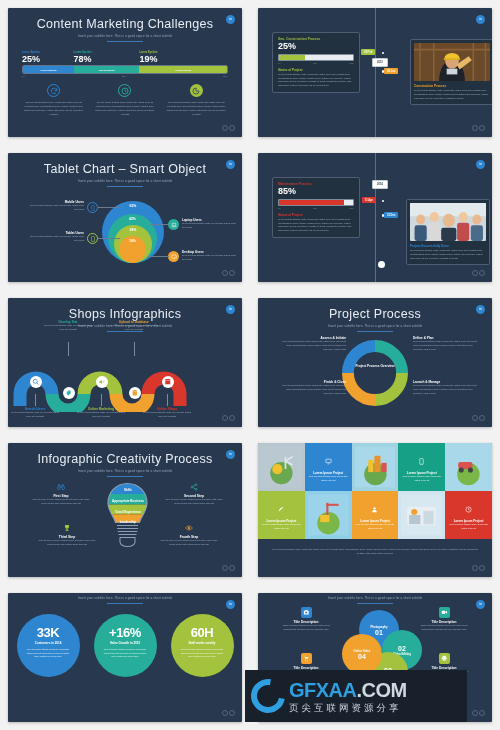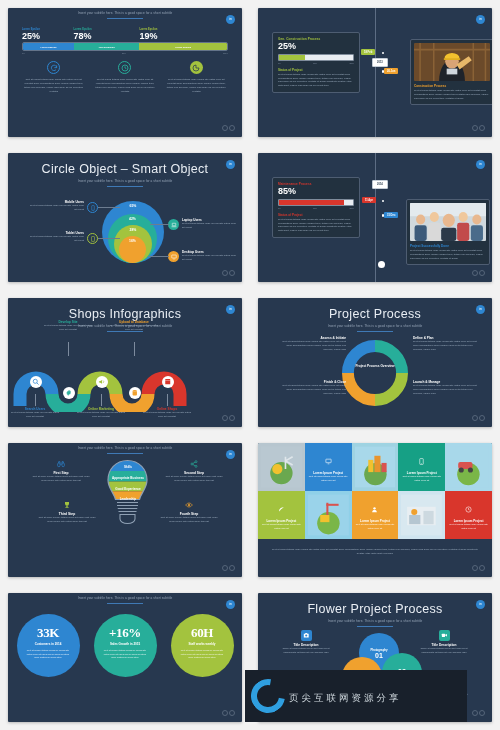--- a/index.html
+++ b/index.html
@@ -106,40 +106,41 @@
   .fl-pet .nm { font-size:2.8px; font-weight:bold; color:#fff; }
   .fl-pet .nu { font-size:7px; font-weight:bold; color:#fff; }
   .fl-lbl { position:absolute; width:60px; text-align:center; }
   .fl-lbl .h { font-size:3.2px; font-weight:bold; color:#fff; margin-top:2px; }
   .fl-ico { width:11px; height:11px; border-radius:2px; margin:0 auto; display:flex; align-items:center; justify-content:center; }
   .fl-ico svg { width:6.5px; height:6.5px; }
 
   
   .facts { display:flex; justify-content:center; gap:14px; margin-top:10px; }
   .fact { width:63px; height:63px; border-radius:50%; text-align:center; padding-top:11px; }
-  .fact .n { font-size:13px; font-weight:bold; color:#fff; letter-spacing:-.4px;font-family:Liberation Serif, serif; }
+  .fact .n { font-size:13px; font-weight:bold; color:#fff; letter-spacing:-.4px; }
   .fact .s { font-size:3px; font-weight:bold; color:#fff; margin-top:1px; }
   .fact .t { font-size:2.3px; color:rgba(255,255,255,.85); line-height:1.55; padding:3px 9px 0; }
 
   
   .wm { position:absolute; left:245px; top:670px; width:222px; height:52px; background:#18202b; display:flex; align-items:center; gap:4px; padding-left:6px; z-index:30; }
   .wm-g { width:34px; height:34px; border-radius:50%; border:6px solid #2f9fe0; border-right-color:transparent; position:relative; transform:rotate(-35deg); }
   .wm-txt { line-height:1; }
   .wm-txt .a { font-size:20px; font-weight:bold; color:#2f9fe0; letter-spacing:-.5px; }
   .wm-txt .a em { font-style:normal; color:#cfd8de; }
   .wm-txt .b { font-size:9.5px; color:#cfd8de; letter-spacing:3px; margin-top:3px; }
 </style>
 </head>
 <body>
 
 <div class="grid">
 
   <div class="cell">
   <div class="slide">
     <div class="badge">in</div>
+    <div class="title">Content Marketing Challenges</div>
     <div class="subtitle">Insert your subtitle here. This is a good space for a short subtitle</div>
     <div class="rule"></div>
 
     <div class="s1-stats">
       <div class="s1-stat" style="width:25%">
         <div class="lbl" style="color:#2e86d1">Lorem Epsilon</div>
         <div class="pct">25%</div>
       </div>
       <div class="s1-stat" style="width:32%">
         <div class="lbl" style="color:#27ae9a">Lorem Epsilon</div>
@@ -248,21 +249,21 @@
     <div class="dots">
           <i></i>
           <i></i>
         </div>
   </div>
   </div>
 
   <div class="cell">
   <div class="slide">
     <div class="badge">in</div>
-    <div class="title">Circle Object – Smart Object</div>
+    <div class="title">Tablet Chart – Smart Object</div>
     <div class="subtitle">Insert your subtitle here. This is a good space for a short subtitle</div>
     <div class="rule"></div>
 
     <div class="cc-wrap">
       <div class="cc-circle" style="width:62px;height:62px;left:94px;top:12px;background:#2e86d1">
         <span>65%</span>
       </div>
       <div class="cc-circle" style="width:49px;height:49px;left:100px;top:25px;background:#27ae9a">
         <span>42%</span>
       </div>
@@ -511,20 +512,21 @@
     <div class="dots">
           <i></i>
           <i></i>
         </div>
   </div>
   </div>
 
   <div class="cell">
   <div class="slide">
     <div class="badge">in</div>
+    <div class="title">Infographic Creativity Process</div>
     <div class="subtitle">Insert your subtitle here. This is a good space for a short subtitle</div>
     <div class="rule"></div>
 
     <div class="bulb-wrap">
       <svg viewBox="0 0 60 90" style="position:absolute;left:97px;top:4px;width:45px;height:68px">
         <defs>
           <clipPath id="bulbclip">
                 <path d="M30 3 C14 3 4 15 4 29 C4 40 12 46 14 55 L46 55 C48 46 56 40 56 29 C56 15 46 3 30 3 Z"></path>
               </clipPath>
         </defs>
@@ -725,21 +727,20 @@
     <div class="dots">
           <i></i>
           <i></i>
         </div>
   </div>
   </div>
 
   <div class="cell">
   <div class="slide">
     <div class="badge">in</div>
-    <div class="title">Flower Project Process</div>
     <div class="subtitle">Insert your subtitle here. This is a good space for a short subtitle</div>
     <div class="rule"></div>
 
     <div class="fl-wrap">
       <div class="fl-pet" style="width:40px;height:40px;left:101px;top:6px;background:#2e86d1">
         <div class="nm">Photography</div>
         <div class="nu">01</div>
       </div>
       <div class="fl-pet" style="width:40px;height:40px;left:124px;top:26px;background:#27ae9a">
         <div class="nu">02</div>
@@ -802,15 +803,16 @@
           <i></i>
         </div>
   </div>
   </div>
 
 </div>
 
 <div class="wm">
   <div class="wm-g"></div>
   <div class="wm-txt">
+    <div class="a"><span>GFXAA</span><em>.COM</em></div>
     <div class="b">页尖互联网资源分享</div>
   </div>
 </div>
 
 </body></html>

